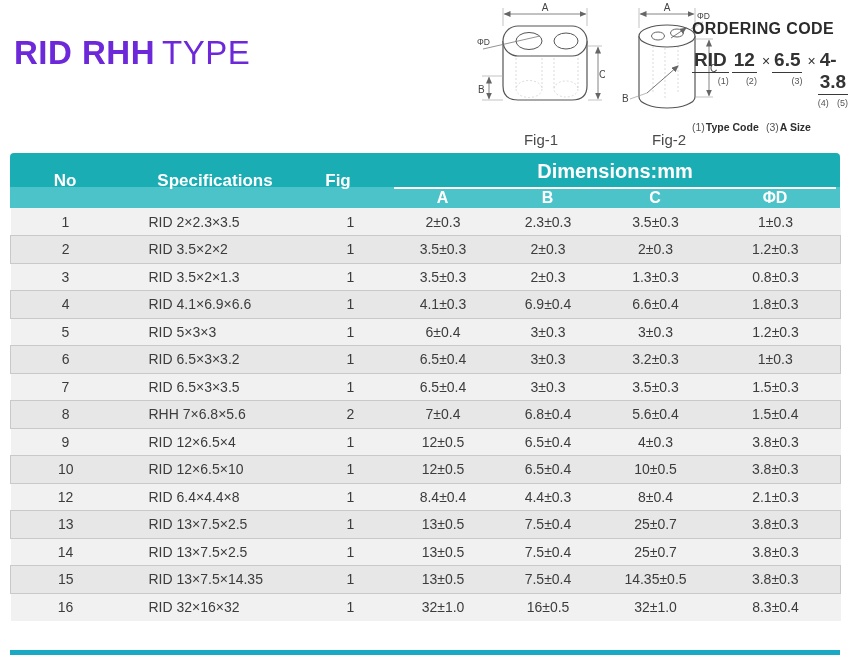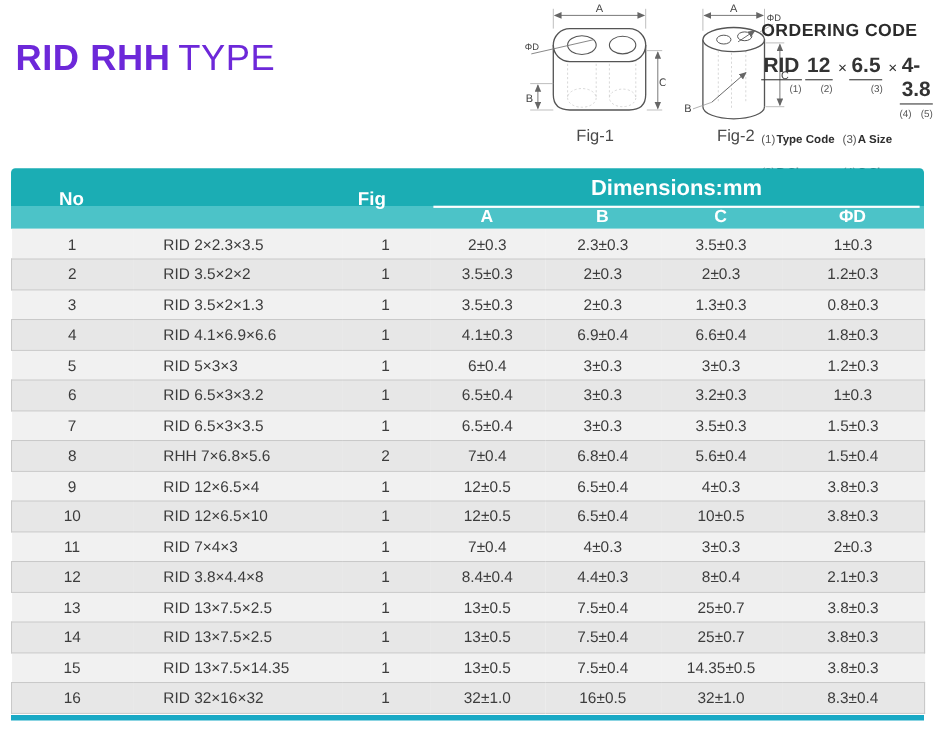--- a/index.html
+++ b/index.html
@@ -9,21 +9,21 @@
   
   .title-block { position:absolute; left:14px; top:22px; }
   .title-main { font-size:37px; font-weight:500; color:#8d8d8d; letter-spacing:1px; }
   .title-sub { margin-top:12px; font-size:33px; color:#6d28d9; letter-spacing:0.5px; }
   .title-sub .heavy { font-weight:900; }
   .title-sub .light { font-weight:400; margin-left:7px; }
 
   
   .figures { position:absolute; left:477px; top:2px; display:flex; gap:16px; }
   .fig { text-align:center; }
-  .fig-caption { font-size:15px; color:#4a4a4a; margin-top:0; }
+  .fig-caption { font-size:15px; color:#4a4a4a; margin-top:17px; }
   svg text { font-family:"Liberation Sans", sans-serif; }
 
   
   .ordering { position:absolute; left:692px; top:20px; width:155px; color:#2b2b2b; }
   .ordering-heading { font-size:16px; font-weight:600; letter-spacing:0.4px; margin-bottom:11px; }
   .code-line { display:flex; align-items:flex-start; font-size:19px; font-weight:600; color:#333; }
   .seg { display:flex; flex-direction:column; align-items:flex-end; margin-right:3px; }
   .seg-text.u { border-bottom:1.5px solid #3a3a3a; padding:0 2px 1px; }
   .sep { font-size:14px; font-weight:400; padding:4px 2px 0; color:#333; }
   .seg-num, .seg-nums { font-size:9px; color:#555; margin-top:3px; font-weight:400; }
@@ -188,20 +188,21 @@
     <div class="legend-col">
       <div class="legend-item"><span class="num">(3)</span><span>A Size</span></div>
       <div class="legend-item"><span class="num">(4)</span><span>C Size</span></div>
       <div class="legend-item"><span class="num">(5)</span><span>D Size</span></div>
     </div>
   </div>
 </div>
 
 <div class="table-header">
   <span class="h-main h-no">No</span>
+  <span class="h-main h-spec">Specifications</span>
   <span class="h-main h-fig">Fig</span>
   <span class="h-dims">Dimensions:mm</span>
   <span class="dims-line"></span>
   <span class="h-sub h-a">A</span>
   <span class="h-sub h-b">B</span>
   <span class="h-sub h-c">C</span>
   <span class="h-sub h-d">ΦD</span>
 </div>
 
 <table class="spec-table">
@@ -299,31 +300,22 @@
       <tr>
         <td>10</td>
         <td class="spec">RID 12×6.5×10</td>
         <td>1</td>
         <td>12±0.5</td>
         <td>6.5±0.4</td>
         <td>10±0.5</td>
         <td>3.8±0.3</td>
       </tr>
       <tr>
-        <td>11</td>
-        <td class="spec">RID 7×4×3</td>
-        <td>1</td>
-        <td>7±0.4</td>
-        <td>4±0.3</td>
-        <td>3±0.3</td>
-        <td>2±0.3</td>
-      </tr>
-      <tr>
         <td>12</td>
-        <td class="spec">RID 3.8×4.4×8</td>
+        <td class="spec">RID 6.4×4.4×8</td>
         <td>1</td>
         <td>8.4±0.4</td>
         <td>4.4±0.3</td>
         <td>8±0.4</td>
         <td>2.1±0.3</td>
       </tr>
       <tr>
         <td>13</td>
         <td class="spec">RID 13×7.5×2.5</td>
         <td>1</td>

